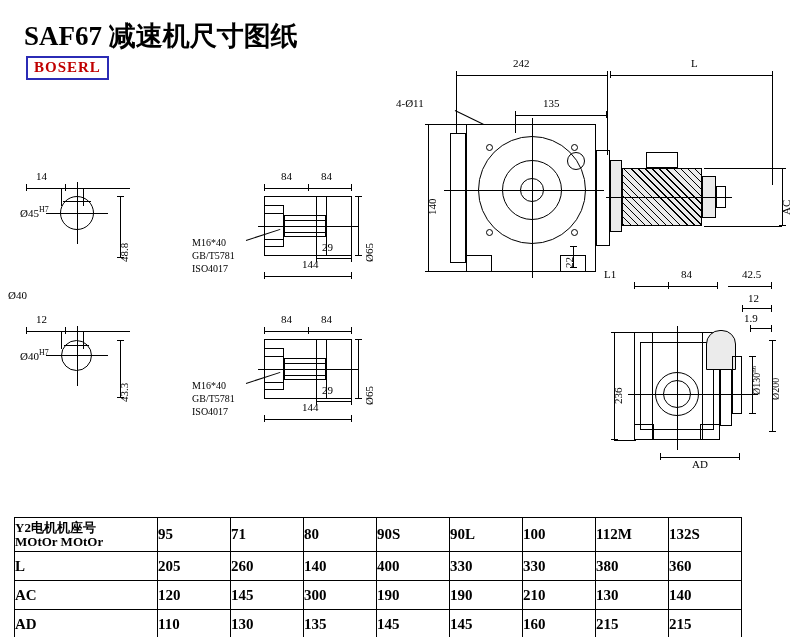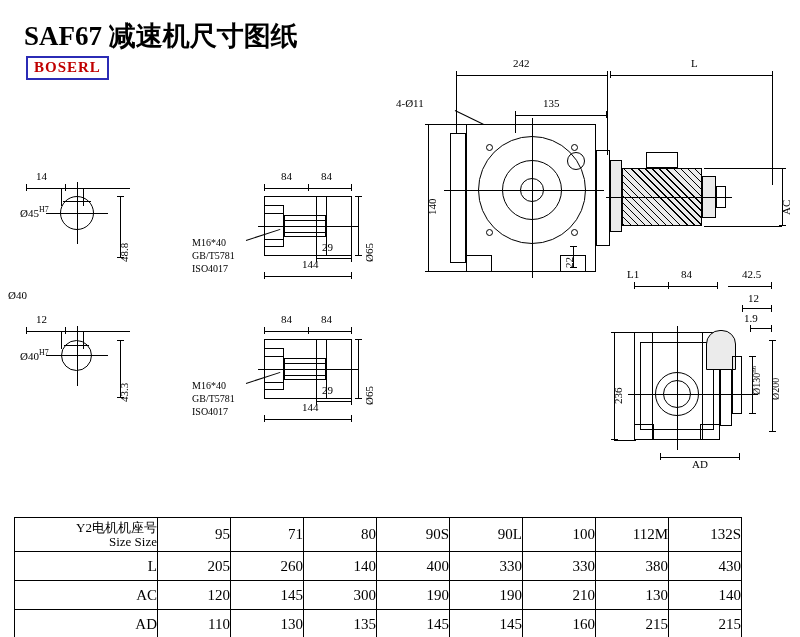--- a/index.html
+++ b/index.html
@@ -57,24 +57,24 @@
   
   #spec-table{
     position:absolute;left:14px;top:517px;
     border-collapse:collapse;
     font-family:"Liberation Serif", serif;
     font-size:15px;
     background:#fff;
   }
   #spec-table td,#spec-table th{
     border:1px solid #000;
-    text-align:right;
+    text-align:left;
     padding:3px 0;
     height:22px;
-    font-weight:normal;
+    font-weight:bold;
   }
   #spec-table td:first-child,#spec-table th:first-child{width:142px;}
   #spec-table td:not(:first-child),#spec-table th:not(:first-child){width:72px;}
   .hdr-cell{line-height:1.05;font-size:13px;}
 </style>
 </head>
 <body>
 
 <div class="abs" id="title">SAF67 减速机尺寸图纸</div>
 <div class="abs" id="logo">BOSERL</div>
@@ -275,21 +275,21 @@
   <div class="ln vl" style="left:782px;top:168px;height:58px;"></div>
   <div class="tickh" style="left:779px;top:168px;"></div>
   <div class="tickh" style="left:779px;top:225px;"></div>
   <div class="abs dim rot" style="left:780px;top:215px;">AC</div>
   <div class="ln hl" style="left:704px;top:168px;width:78px;"></div>
   <div class="ln hl" style="left:704px;top:226px;width:78px;"></div>
 </div>
 
 <div>
 
-  <div class="abs dim" style="left:627px;top:268px;">L1</div>
+  <div class="abs dim" style="left:604px;top:268px;">L1</div>
   <div class="abs dim" style="left:681px;top:268px;">84</div>
   <div class="abs dim" style="left:742px;top:268px;">42.5</div>
   <div class="ln hl" style="left:634px;top:286px;width:34px;"></div>
   <div class="ln hl" style="left:668px;top:286px;width:50px;"></div>
   <div class="ln hl" style="left:728px;top:286px;width:44px;"></div>
   <div class="tick" style="left:634px;top:282px;"></div>
   <div class="tick" style="left:668px;top:282px;"></div>
   <div class="tick" style="left:717px;top:282px;"></div>
   <div class="tick" style="left:771px;top:282px;"></div>
 
@@ -338,21 +338,21 @@
   <div class="tick" style="left:660px;top:453px;"></div>
   <div class="tick" style="left:739px;top:453px;"></div>
   <div class="abs dim" style="left:692px;top:458px;">AD</div>
 </div>
 
 <table id="spec-table">
   <thead>
     <tr>
       <th class="hdr-cell">
         <div>Y2电机机座号</div>
-        <div>Size Size</div>
+        <div>MOtOr MOtOr</div>
       </th>
       <th>95</th>
       <th>71</th>
       <th>80</th>
       <th>90S</th>
       <th>90L</th>
       <th>100</th>
       <th>112M</th>
       <th>132S</th>
     </tr>
@@ -360,21 +360,21 @@
   <tbody>
     <tr>
       <td>L</td>
       <td>205</td>
       <td>260</td>
       <td>140</td>
       <td>400</td>
       <td>330</td>
       <td>330</td>
       <td>380</td>
-      <td>430</td>
+      <td>360</td>
     </tr>
     <tr>
       <td>AC</td>
       <td>120</td>
       <td>145</td>
       <td>300</td>
       <td>190</td>
       <td>190</td>
       <td>210</td>
       <td>130</td>

